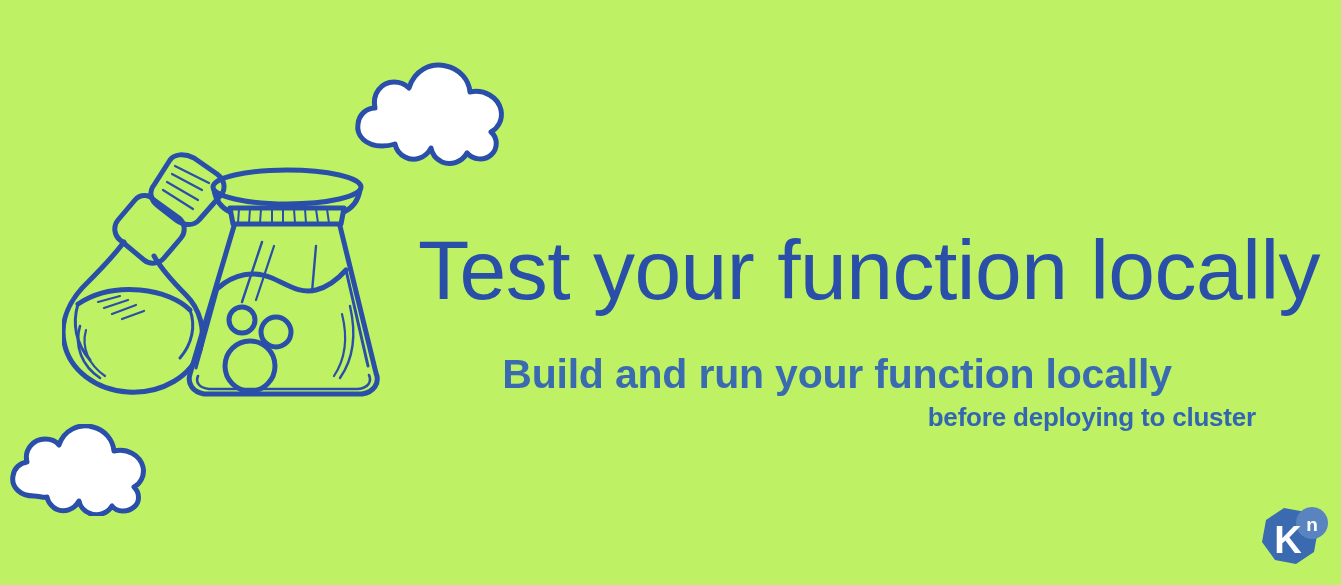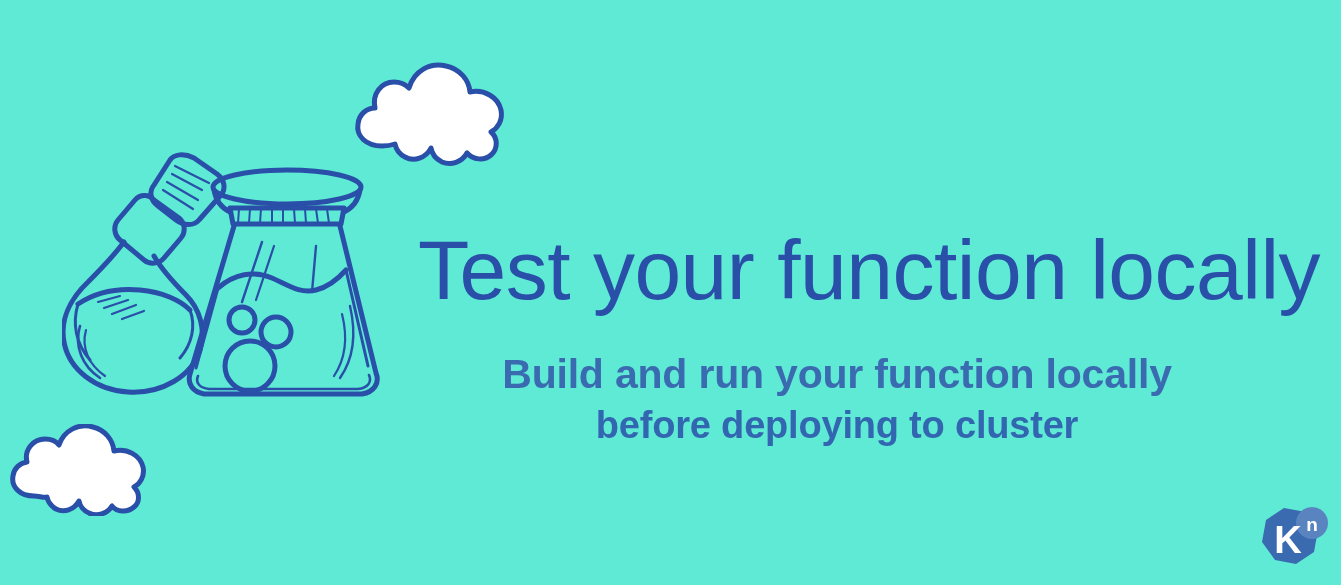--- a/index.html
+++ b/index.html
@@ -8,21 +8,21 @@
     padding: 0;
     background: #ffffff;
   }
   body {
     font-family: "Liberation Sans", sans-serif;
   }
   #slide {
     position: relative;
     width: 1341px;
     height: 585px;
-    background: #5eead4;
+    background: #bef264;
     overflow: hidden;
   }
 
   
   .art {
     position: absolute;
     pointer-events: none;
   }
   #cloud-top {
     left: 348px;
@@ -64,25 +64,26 @@
     text-align: center;
   }
   .sub-line-1 {
     font-size: 41px;
     line-height: 1.28;
     font-weight: 700;
     color: #3a6bb0;
     letter-spacing: -0.2px;
   }
   .sub-line-2 {
-    font-size: 38px;
+    font-size: 26px;
     line-height: 1.35;
     font-weight: 700;
     color: #3366b0;
     letter-spacing: -0.2px;
+    text-align: right;
   }
 
   
   #logo {
     position: absolute;
     left: 1258px;
     top: 506px;
     width: 72px;
     height: 70px;
   }

